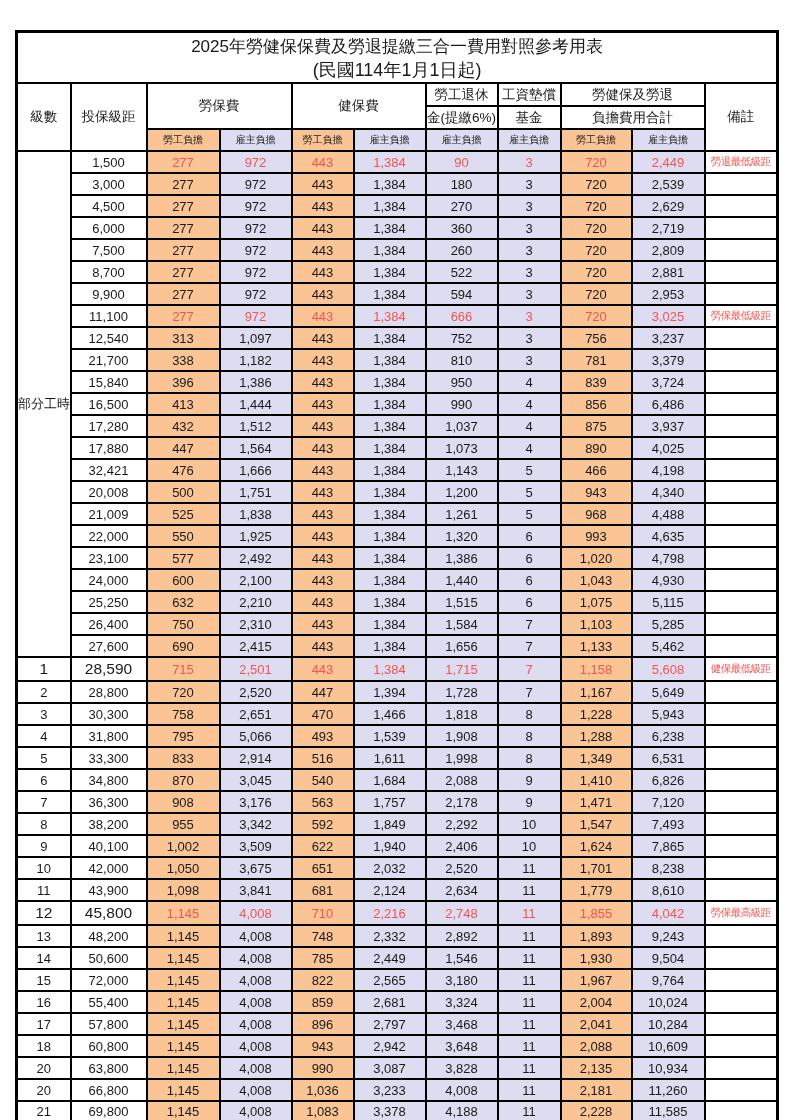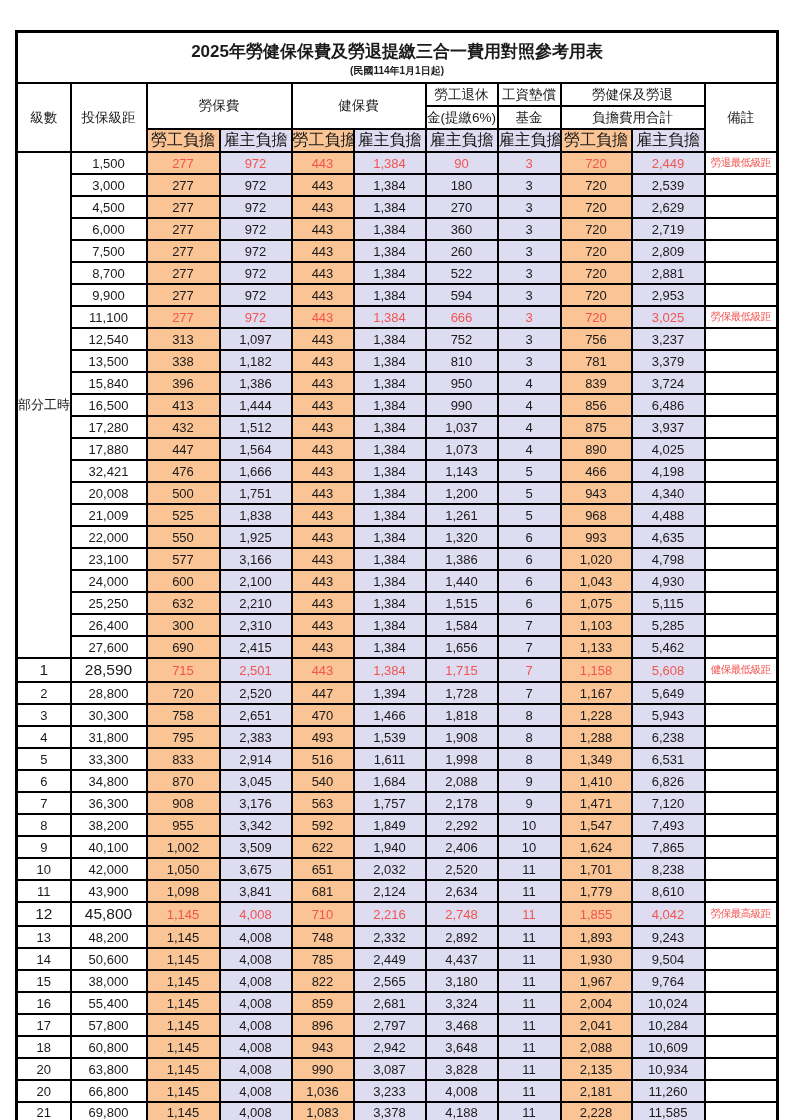--- a/index.html
+++ b/index.html
@@ -26,24 +26,24 @@
   td {
     border: 2px solid #000;
     text-align: center;
     vertical-align: middle;
     padding: 0;
     overflow: hidden;
     white-space: nowrap;
     color: #1a1a1a;
   }
   .title-cell { height: 49px; }
-  .title-line1 { font-size: 17px; font-weight: bold; line-height: 1.55; }
-  .title-line2 { font-size: 10px; font-weight: bold; line-height: 1.1; }
+  .title-line1 { font-size: 17px; font-weight: normal; line-height: 1.55; }
+  .title-line2 { font-size: 18px; font-weight: normal; line-height: 1.1; }
   tr.hA td, tr.hB td { height: 21px; font-size: 13.5px; }
-  tr.hC td { height: 18px; font-size: 16px; }
+  tr.hC td { height: 18px; font-size: 10px; }
   tbody tr { height: 22px; }
   td.val, td.bracket-cell, td.level-cell, td.group-cell { font-size: 13px; }
   td.emp { background: var(--emp-bg); }
   td.er  { background: var(--er-bg); }
   td.note-cell { font-size: 10.5px; letter-spacing: -0.5px; }
   tr.red-row td.val, tr.red-row td.note-cell { color: var(--red); }
   tr.emph td.level-cell, tr.emph td.bracket-cell { font-size: 15.5px; }
   tr.emph { height: 24px; }
 </style>
 </head>
@@ -201,21 +201,21 @@
           <td class="val er">1,097</td>
           <td class="val emp">443</td>
           <td class="val er">1,384</td>
           <td class="val er">752</td>
           <td class="val er">3</td>
           <td class="val emp">756</td>
           <td class="val er">3,237</td>
           <td class="note-cell"></td>
         </tr>
         <tr>
-          <td class="bracket-cell">13,500</td>
+          <td class="bracket-cell">21,700</td>
           <td class="val emp">338</td>
           <td class="val er">1,182</td>
           <td class="val emp">443</td>
           <td class="val er">1,384</td>
           <td class="val er">810</td>
           <td class="val er">3</td>
           <td class="val emp">781</td>
           <td class="val er">3,379</td>
           <td class="note-cell"></td>
         </tr>
@@ -311,21 +311,21 @@
           <td class="val er">1,384</td>
           <td class="val er">1,320</td>
           <td class="val er">6</td>
           <td class="val emp">993</td>
           <td class="val er">4,635</td>
           <td class="note-cell"></td>
         </tr>
         <tr>
           <td class="bracket-cell">23,100</td>
           <td class="val emp">577</td>
-          <td class="val er">3,166</td>
+          <td class="val er">2,492</td>
           <td class="val emp">443</td>
           <td class="val er">1,384</td>
           <td class="val er">1,386</td>
           <td class="val er">6</td>
           <td class="val emp">1,020</td>
           <td class="val er">4,798</td>
           <td class="note-cell"></td>
         </tr>
         <tr>
           <td class="bracket-cell">24,000</td>
@@ -346,21 +346,21 @@
           <td class="val emp">443</td>
           <td class="val er">1,384</td>
           <td class="val er">1,515</td>
           <td class="val er">6</td>
           <td class="val emp">1,075</td>
           <td class="val er">5,115</td>
           <td class="note-cell"></td>
         </tr>
         <tr>
           <td class="bracket-cell">26,400</td>
-          <td class="val emp">300</td>
+          <td class="val emp">750</td>
           <td class="val er">2,310</td>
           <td class="val emp">443</td>
           <td class="val er">1,384</td>
           <td class="val er">1,584</td>
           <td class="val er">7</td>
           <td class="val emp">1,103</td>
           <td class="val er">5,285</td>
           <td class="note-cell"></td>
         </tr>
         <tr>
@@ -411,21 +411,21 @@
           <td class="val er">1,818</td>
           <td class="val er">8</td>
           <td class="val emp">1,228</td>
           <td class="val er">5,943</td>
           <td class="note-cell"></td>
         </tr>
         <tr>
           <td class="level-cell">4</td>
           <td class="bracket-cell">31,800</td>
           <td class="val emp">795</td>
-          <td class="val er">2,383</td>
+          <td class="val er">5,066</td>
           <td class="val emp">493</td>
           <td class="val er">1,539</td>
           <td class="val er">1,908</td>
           <td class="val er">8</td>
           <td class="val emp">1,288</td>
           <td class="val er">6,238</td>
           <td class="note-cell"></td>
         </tr>
         <tr>
           <td class="level-cell">5</td>
@@ -544,29 +544,29 @@
           <td class="val er">9,243</td>
           <td class="note-cell"></td>
         </tr>
         <tr>
           <td class="level-cell">14</td>
           <td class="bracket-cell">50,600</td>
           <td class="val emp">1,145</td>
           <td class="val er">4,008</td>
           <td class="val emp">785</td>
           <td class="val er">2,449</td>
-          <td class="val er">4,437</td>
+          <td class="val er">1,546</td>
           <td class="val er">11</td>
           <td class="val emp">1,930</td>
           <td class="val er">9,504</td>
           <td class="note-cell"></td>
         </tr>
         <tr>
           <td class="level-cell">15</td>
-          <td class="bracket-cell">38,000</td>
+          <td class="bracket-cell">72,000</td>
           <td class="val emp">1,145</td>
           <td class="val er">4,008</td>
           <td class="val emp">822</td>
           <td class="val er">2,565</td>
           <td class="val er">3,180</td>
           <td class="val er">11</td>
           <td class="val emp">1,967</td>
           <td class="val er">9,764</td>
           <td class="note-cell"></td>
         </tr>

